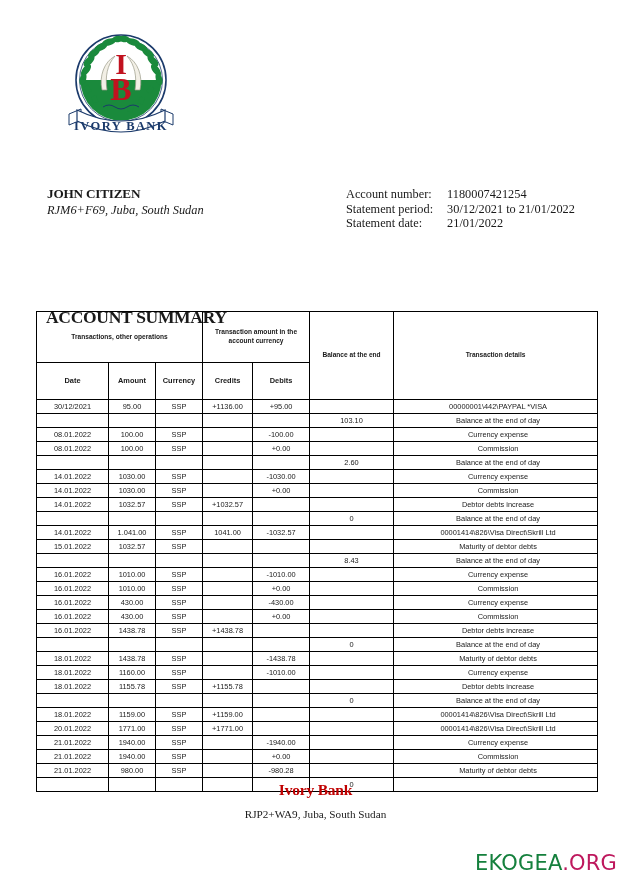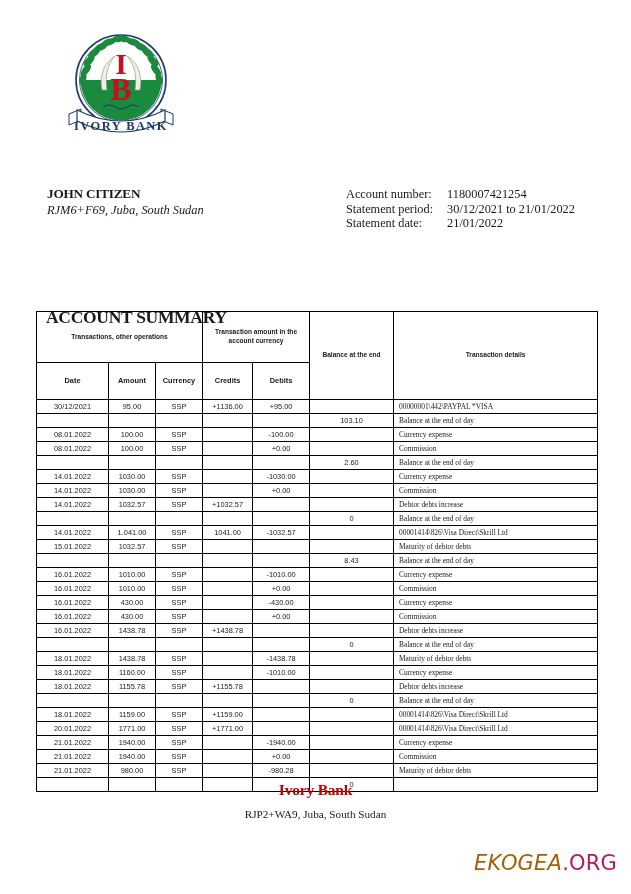--- a/index.html
+++ b/index.html
@@ -105,23 +105,22 @@
   table.stmt th.sub { height: 12px; font-size: 7.4px; }
   table.stmt td {
     font-size: 7.4px;
     height: 13px;
     text-align: center;
     line-height: 13px;
     white-space: nowrap;
     overflow: hidden;
   }
   table.stmt td.details {
-    text-align: left;
+    text-align: center;
     padding-left: 5px;
-    font-family: Liberation Serif, serif;
   }
   col.c-date    { width: 72px; }
   col.c-amount  { width: 47px; }
   col.c-curr    { width: 47px; }
   col.c-credit  { width: 50px; }
   col.c-debit   { width: 57px; }
   col.c-balance { width: 84px; }
   col.c-details { width: 204px; }
 
   
@@ -146,21 +145,21 @@
   
   .watermark {
     position: absolute;
     right: 14px;
     top: 851px;
     font-family: "DejaVu Sans", sans-serif;
     font-size: 21px;
     letter-spacing: 0.2px;
     white-space: nowrap;
   }
-  .wm-a { color: #a16207; font-style: italic; }
+  .wm-a { color: #15803d; }
   .wm-b { color: #be185d; }
 </style>
 </head>
 <body>
 
 <div class="logo-wrap">
   <svg width="132" height="118" viewBox="0 0 132 118" xmlns="http://www.w3.org/2000/svg">
 
     <circle cx="66" cy="54" r="45" fill="#ffffff" stroke="#1b3a6b" stroke-width="1.6"></circle>
     <circle cx="66" cy="54" r="41.5" fill="#ffffff" stroke="#1b3a6b" stroke-width="0.8"></circle>

